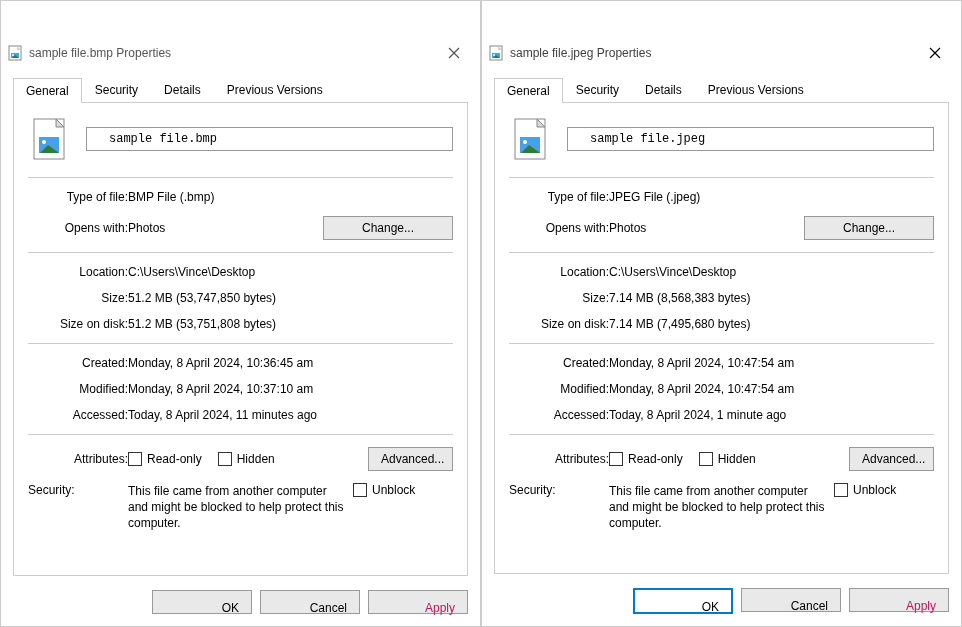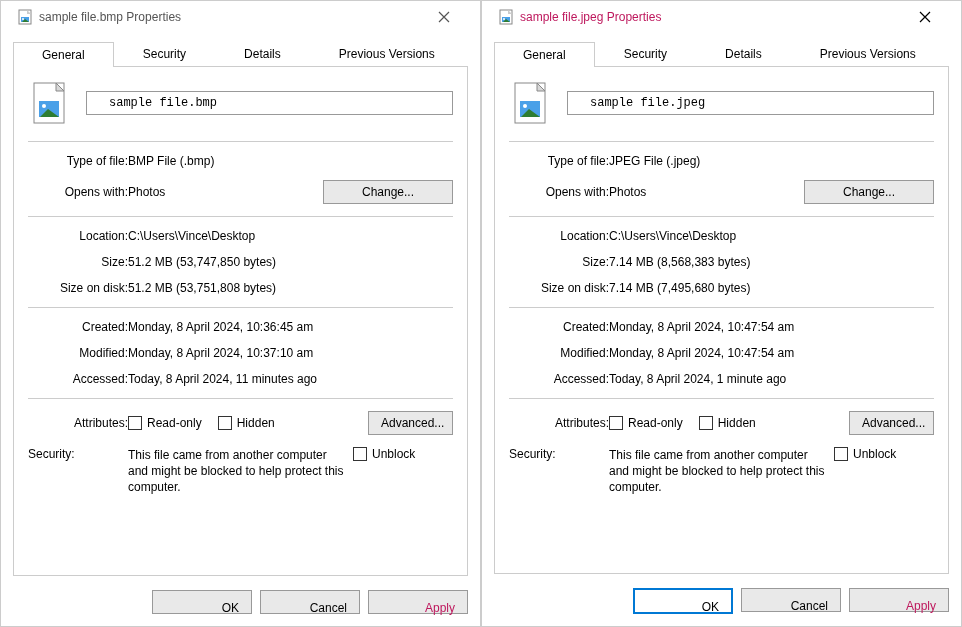--- a/index.html
+++ b/index.html
@@ -14,24 +14,25 @@
   }
   .dialog {
     width: 481px; height: 627px;
     border: 1px solid #ccc;
     display: flex; flex-direction: column;
     background: #fff;
   }
   .titlebar {
     height: 32px;
     display: flex; align-items: center;
-    padding: 0 16px;
+    padding: 0 6px;
     color: #555;
-  }
-  .dialog.active .titlebar { color: #be185d; }
+    margin-top: 36px;
+  }
+  .dialog.active .titlebar { color: #404040; }
   .titlebar .file-icon {
     width: 16px; height: 16px;
     margin-right: 6px;
     display: inline-flex; align-items: center; justify-content: center;
   }
   .titlebar .title { flex: 1; font-size: 12px; }
   .titlebar .close {
     width: 40px; height: 30px;
     display: flex; align-items: center; justify-content: center;
     font-size: 14px;
@@ -40,21 +41,21 @@
     flex: 1;
     padding: 8px 12px 4px 12px;
     display: flex; flex-direction: column;
   }
   .tabs {
     display: flex;
     border-bottom: 1px solid #ccc;
     position: relative;
   }
   .tab {
-    padding: 5px 28px;
+    padding: 5px 12px;
     font-size: 12px;
     border: 1px solid transparent;
     border-bottom: none;
     cursor: default;
   }
   .tab.active {
     border-color: #ccc;
     background: #fff;
     position: relative;
     top: 1px;

